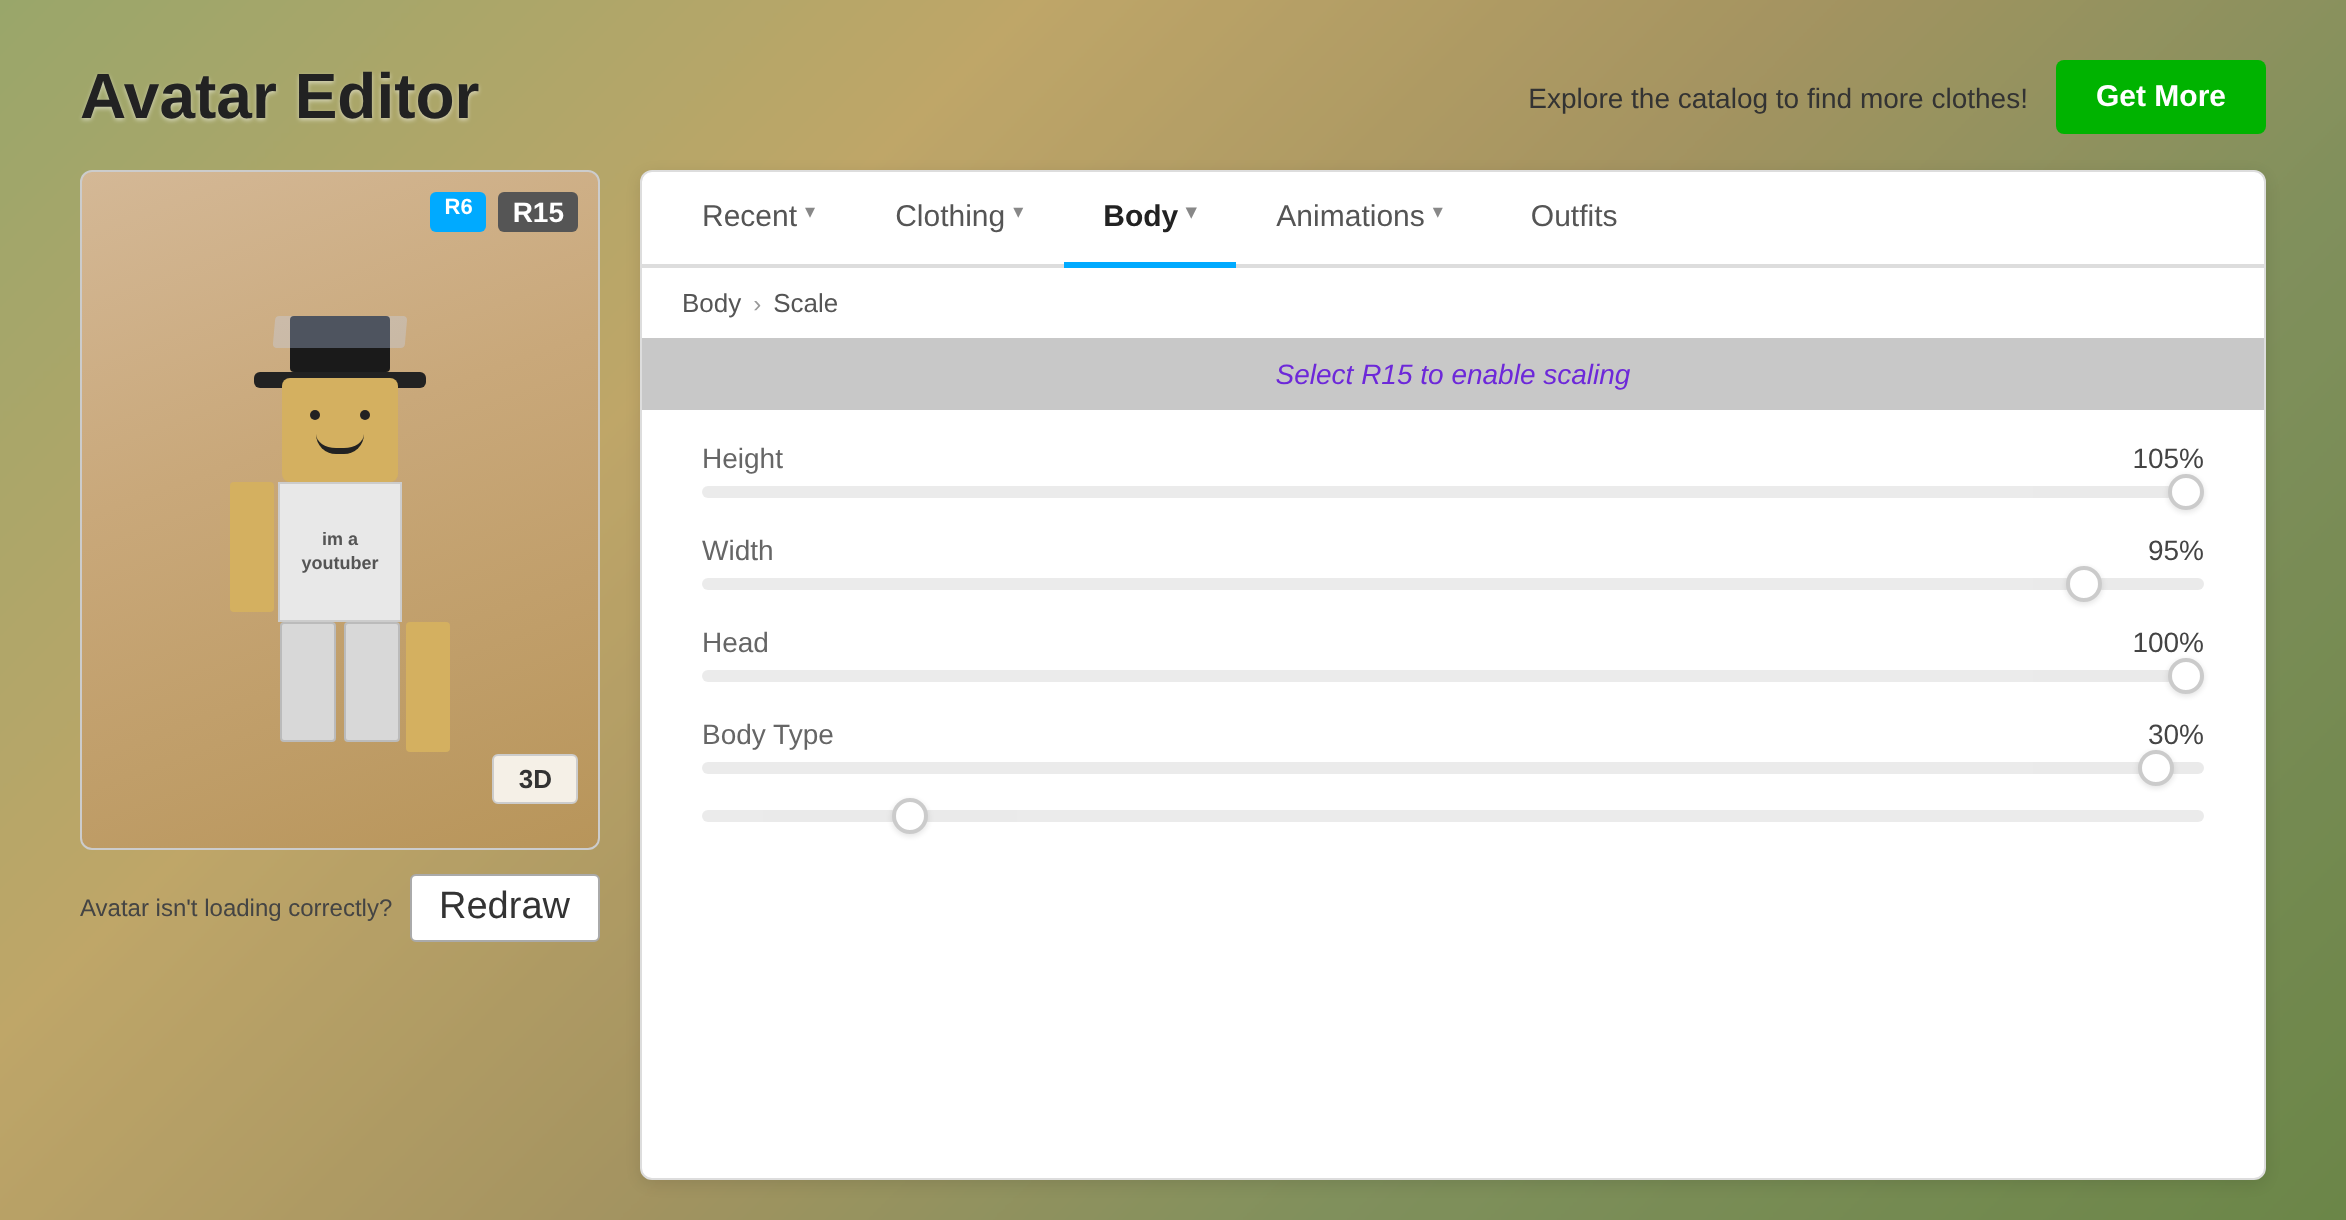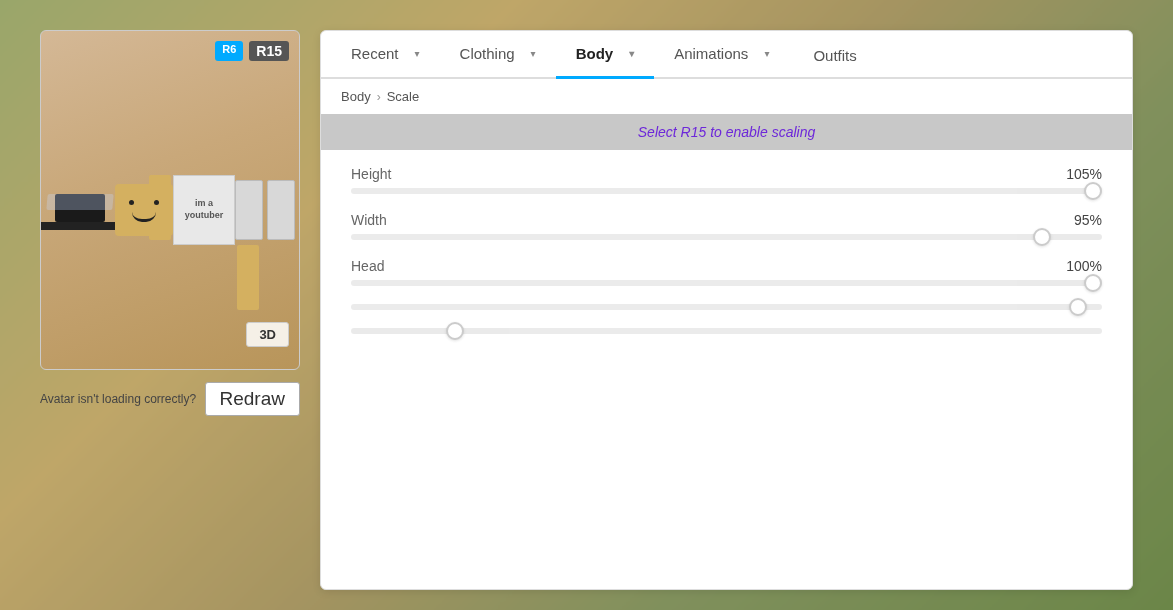--- a/index.html
+++ b/index.html
@@ -123,21 +123,21 @@
       justify-content: center;
       align-items: center;
       height: 100%;
       padding-top: 20px;
     }
 
     
     .figure-wrapper {
       position: relative;
       display: flex;
-      flex-direction: row;
+      flex-direction: column;
       align-items: center;
     }
 
     
     .hat {
       width: 70px;
       height: 35px;
       position: relative;
       margin-bottom: -5px;
     }
@@ -307,22 +307,21 @@
       border-bottom: 2px solid #ddd;
       padding: 0 10px;
     }
 
     .tab-item {
       padding: 14px 20px;
       font-size: 15px;
       color: #555;
       cursor: pointer;
       display: flex;
-      align-items: center;
-      gap: 16px;
+      gap: 4px;
       white-space: nowrap;
       border-bottom: 3px solid transparent;
       margin-bottom: -2px;
     }
     .tab-item.active {
       color: #222;
       border-bottom: 3px solid #00aaff;
       font-weight: 600;
     }
     .tab-item.outfits { border: none; margin-left: 4px; }
@@ -413,20 +412,27 @@
     }
   </style>
 </head>
 <body>
 
 <div class="bg"></div>
 <div class="bg-overlay"></div>
 
 <div class="main-content">
 
+  <div class="header-row">
+    <h1 class="app-title">Avatar Editor</h1>
+    <div class="header-right">
+      <span class="catalog-text">Explore the catalog to find more clothes!</span>
+      <button class="get-more-btn">Get More</button>
+    </div>
+  </div>
 
   <div class="editor-body">
 
     <div class="avatar-panel">
       <div class="avatar-preview">
         <div class="rig-badges">
           <span class="badge-r6">R6</span>
           <span class="badge-r15">R15</span>
         </div>
 
@@ -523,20 +529,24 @@
 
           <div class="slider-row">
             <div class="slider-label-row">
               <span class="slider-label">Head</span>
               <span class="slider-value">100%</span>
             </div>
             <input type="range" min="0" max="100" value="100" disabled="" style="">
           </div>
 
           <div class="slider-row">
+            <div class="slider-label-row">
+              <span class="slider-label">Body Type</span>
+              <span class="slider-value">30%</span>
+            </div>
             <input type="range" min="0" max="100" value="98" disabled="" style="">
           </div>
 
           <div class="slider-row">
             <input type="range" min="0" max="100" value="13" disabled="" style="">
           </div>
 
         </div>
       </div>
 

